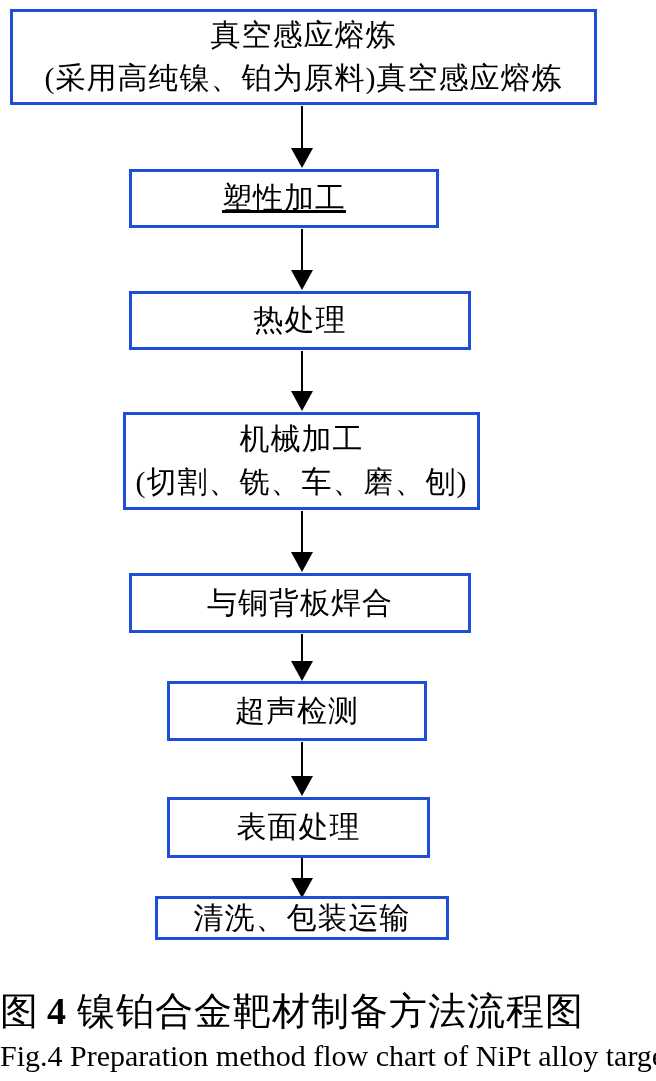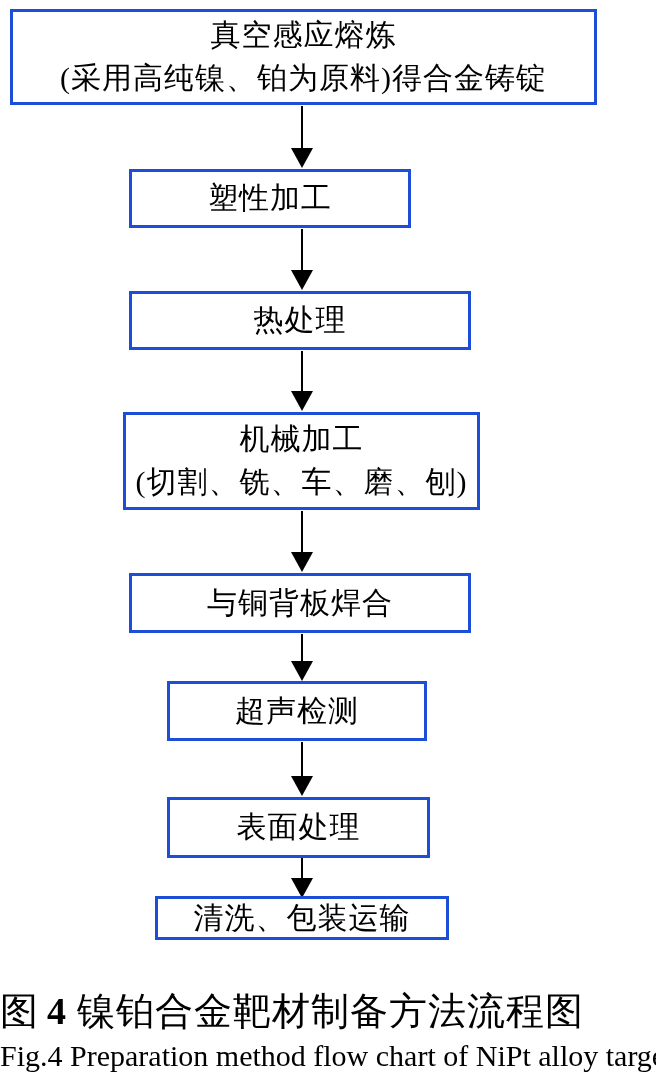--- a/index.html
+++ b/index.html
@@ -71,21 +71,21 @@
     left: 0;
     top: 1039px;
     width: 656px;
     text-align: center;
     font-size: 30px;
     white-space: nowrap;
   }
 
   
   .b1 { left: 10px;  top: 9px;   width: 587px; height: 96px; }
-  .b2 { left: 129px; top: 169px; width: 282px; height: 59px; }
+  .b2 { left: 129px; top: 169px; width: 310px; height: 59px; text-decoration: underline; }
   .b3 { left: 129px; top: 291px; width: 342px; height: 59px; }
   .b4 { left: 123px; top: 412px; width: 357px; height: 98px; }
   .b5 { left: 129px; top: 573px; width: 342px; height: 60px; text-align: right; }
   .b6 { left: 167px; top: 681px; width: 260px; height: 60px; }
   .b7 { left: 167px; top: 797px; width: 263px; height: 61px; }
   .b8 { left: 155px; top: 896px; width: 294px; height: 44px; }
 
   
   .a1 { left: 290px; top: 106px; height: 62px; }
   .a2 { left: 290px; top: 229px; height: 61px; }
@@ -95,21 +95,21 @@
   .a6 { left: 290px; top: 742px; height: 54px; }
   .a7 { left: 290px; top: 858px; height: 40px; }
 </style>
 </head>
 <body>
 
 <div class="page">
 
   <div class="flow-box b1">
     <div class="line">真空感应熔炼</div>
-    <div class="line">(采用高纯镍、铂为原料)得合金铸锭</div>
+    <div class="line">(采用高纯镍、铂为原料)真空感应熔炼</div>
   </div>
 
   <div class="arrow a1">
     <div class="shaft"></div>
     <div class="head"></div>
   </div>
 
   <div class="flow-box b2">
     <div class="line">塑性加工</div>
   </div>

